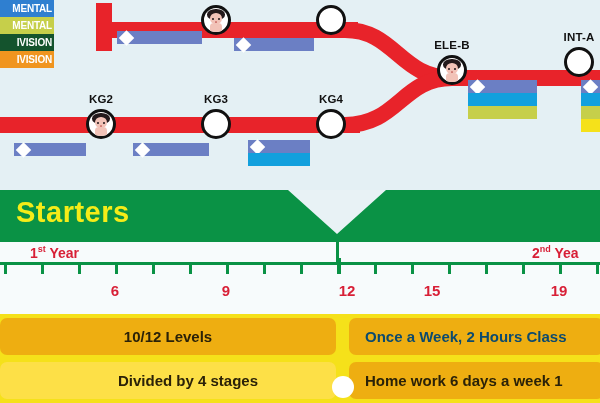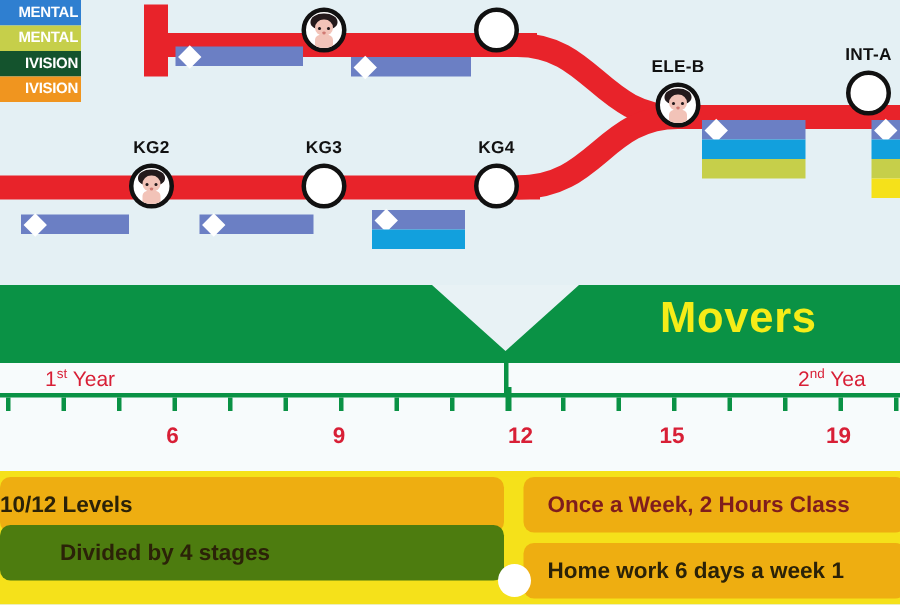--- a/index.html
+++ b/index.html
@@ -60,21 +60,21 @@
   .bannerlabel{
     position:absolute;top:6px;
     font-size:29px;font-weight:bold;color:#f5ec18;
     letter-spacing:0.5px;white-space:nowrap;
     font-family:"Liberation Sans", sans-serif;
   }
 
   
   #yearrow{position:absolute;left:0;top:242px;width:600px;height:24px;background:#f7fbfc;}
   .yearlabel{
-    position:absolute;top:2px;font-size:14px;font-weight:normal;color:#d81f36;
+    position:absolute;top:2px;font-size:14px;font-weight:bold;color:#d81f36;
     white-space:nowrap;
   }
   .yearlabel sup{font-size:9px;vertical-align:super;}
   .yeardiv{position:absolute;left:336px;top:0;width:3px;height:24px;background:#0a9245;}
 
   
   #timeline{position:absolute;left:0;top:262px;width:600px;height:52px;background:#f7fbfc;}
   #axis{position:absolute;left:0;top:0;width:600px;height:3px;background:#0a9245;}
   .tick{position:absolute;top:3px;width:3px;height:9px;background:#0a9245;}
   .tick.big{top:-4px;height:16px;width:4px;}
@@ -87,21 +87,21 @@
   #cards{position:absolute;left:0;top:314px;width:600px;height:89px;background:#f5e11a;}
   .card{
     position:absolute;height:37px;background:#eeae11;
     border-radius:7px;box-sizing:border-box;
     display:flex;align-items:center;
   }
   .card span{
     font-size:15px;font-weight:bold;color:#2b2208;white-space:nowrap;
     overflow:hidden;
   }
-  .card.left span{width:100%;text-align:left;}
+  .card.left span{width:100%;text-align:center;}
   .card.right span{padding-left:16px;}
   .dot{
     position:absolute;left:332px;top:376px;width:22px;height:22px;
     border-radius:50%;background:#ffffff;z-index:6;
   }
 </style>
 </head>
 <body>
 
 <div id="stage">
@@ -227,21 +227,21 @@
           <div class="st-label">INT-A</div>
           <div class="st-circle"></div>
         </div>
       </div>
   </div>
 
   <div id="banner">
     <svg width="600" height="52">
       <polygon points="0,0 288,0 337,44 386,0 600,0 600,52 0,52" fill="#0a9245"></polygon>
     </svg>
-    <div class="bannerlabel" id="lbl-movers" style="left: 440px;">Movers</div>
+    <div class="bannerlabel" id="lbl-starters" style="left: 16px;">Starters</div>
   </div>
 
   <div id="yearrow">
     <div class="yeardiv"></div>
     <div class="yearlabel" id="year1" style="left: 30px;">
       <span>1</span><sup>st</sup>
       <span>Year</span>
     </div>
     <div class="yearlabel" id="year2" style="left: 532px;">
       <span>2</span><sup>nd</sup>
@@ -267,35 +267,35 @@
         <div class="tick" style="left: 448px;"></div>
         <div class="tick" style="left: 485px;"></div>
         <div class="tick" style="left: 522px;"></div>
         <div class="tick" style="left: 559px;"></div>
         <div class="tick" style="left: 596px;"></div>
       </div>
     <div id="nums-layer">
         <div class="ticknum" style="left: 115px;">6</div>
         <div class="ticknum" style="left: 226px;">9</div>
         <div class="ticknum" style="left: 347px;">12</div>
-        <div class="ticknum" style="left: 448px;">15</div>
+        <div class="ticknum" style="left: 432px;">15</div>
         <div class="ticknum" style="left: 559px;">19</div>
       </div>
   </div>
 
   <div id="cards">
     <div id="cards-layer">
         <div class="card left" style="left: 0px; top: 4px; width: 336px; background: rgb(238, 174, 17);">
           <span style="color: rgb(43, 34, 8);">10/12 Levels</span>
         </div>
-        <div class="card left" style="left: 0px; top: 36px; width: 336px; background: #4d7c0f; padding-left: 40px;">
+        <div class="card left" style="left: 0px; top: 48px; width: 336px; background: #fde047; padding-left: 40px;">
           <span style="color: rgb(43, 34, 8);">Divided by 4 stages</span>
         </div>
         <div class="card right" style="left: 349px; top: 4px; width: 255px; background: rgb(238, 174, 17);">
-          <span style="color: #7f1d1d;">Once a Week, 2 Hours Class</span>
+          <span style="color: #0c4a6e;">Once a Week, 2 Hours Class</span>
         </div>
         <div class="card right" style="left: 349px; top: 48px; width: 255px; background: rgb(238, 174, 17);">
           <span style="color: rgb(43, 34, 8);">Home work 6 days a week 1</span>
         </div>
       </div>
   </div>
   <div class="dot"></div>
 
 </div>
 

